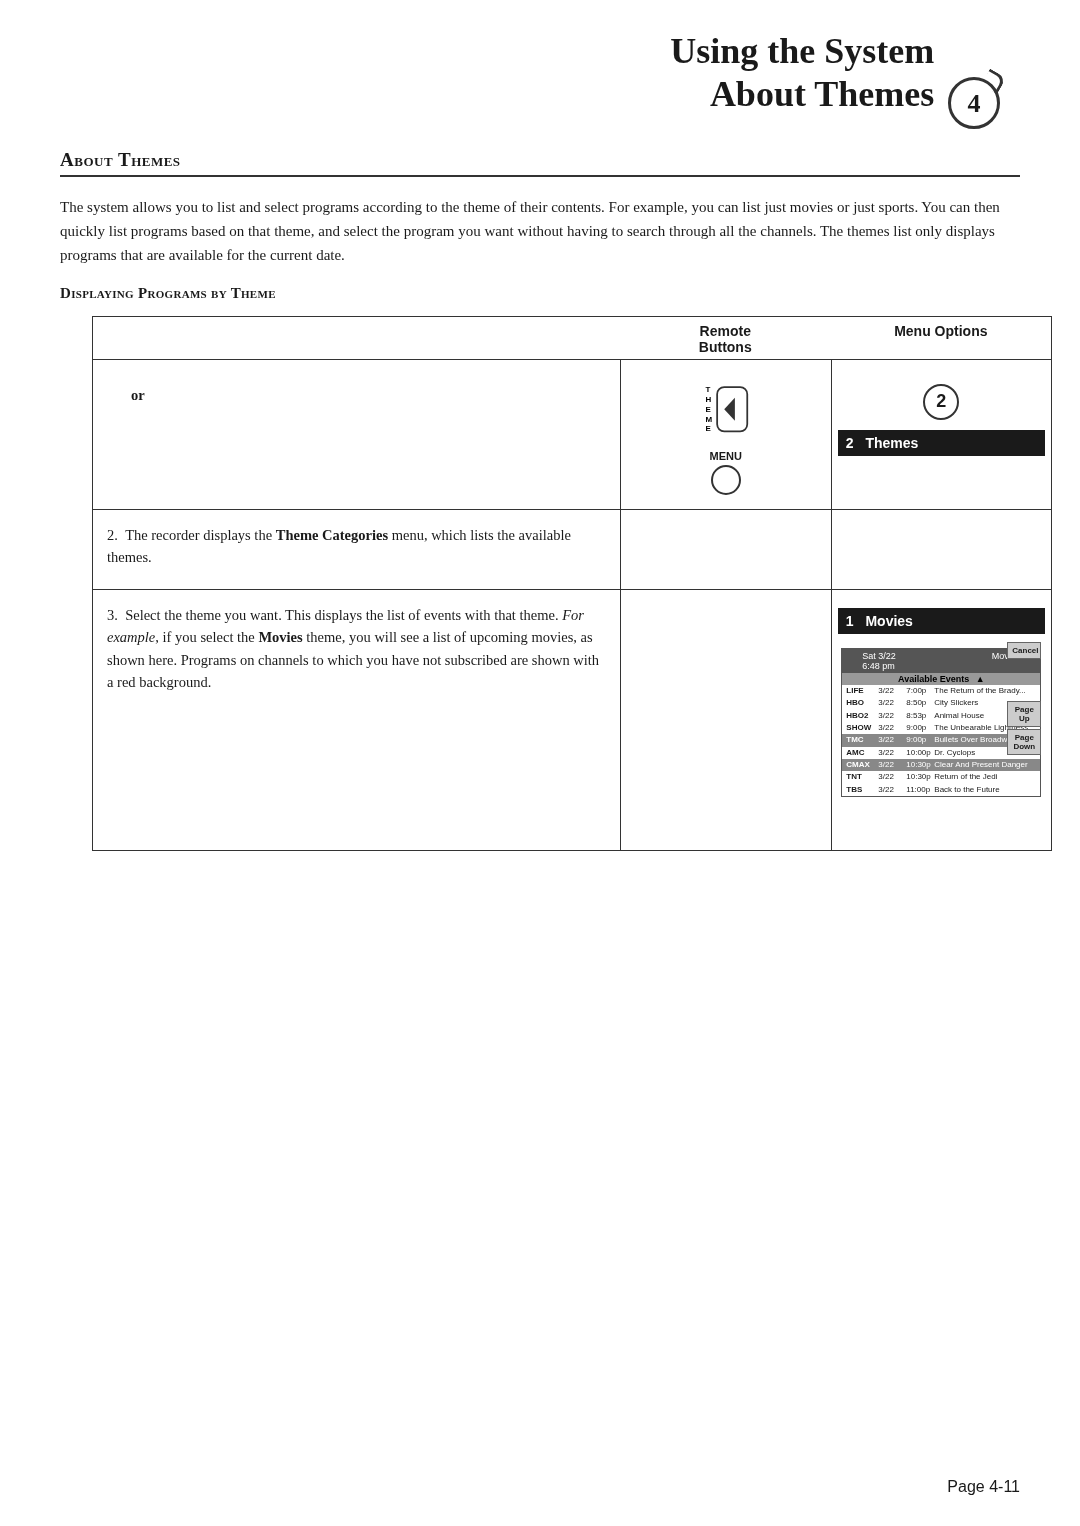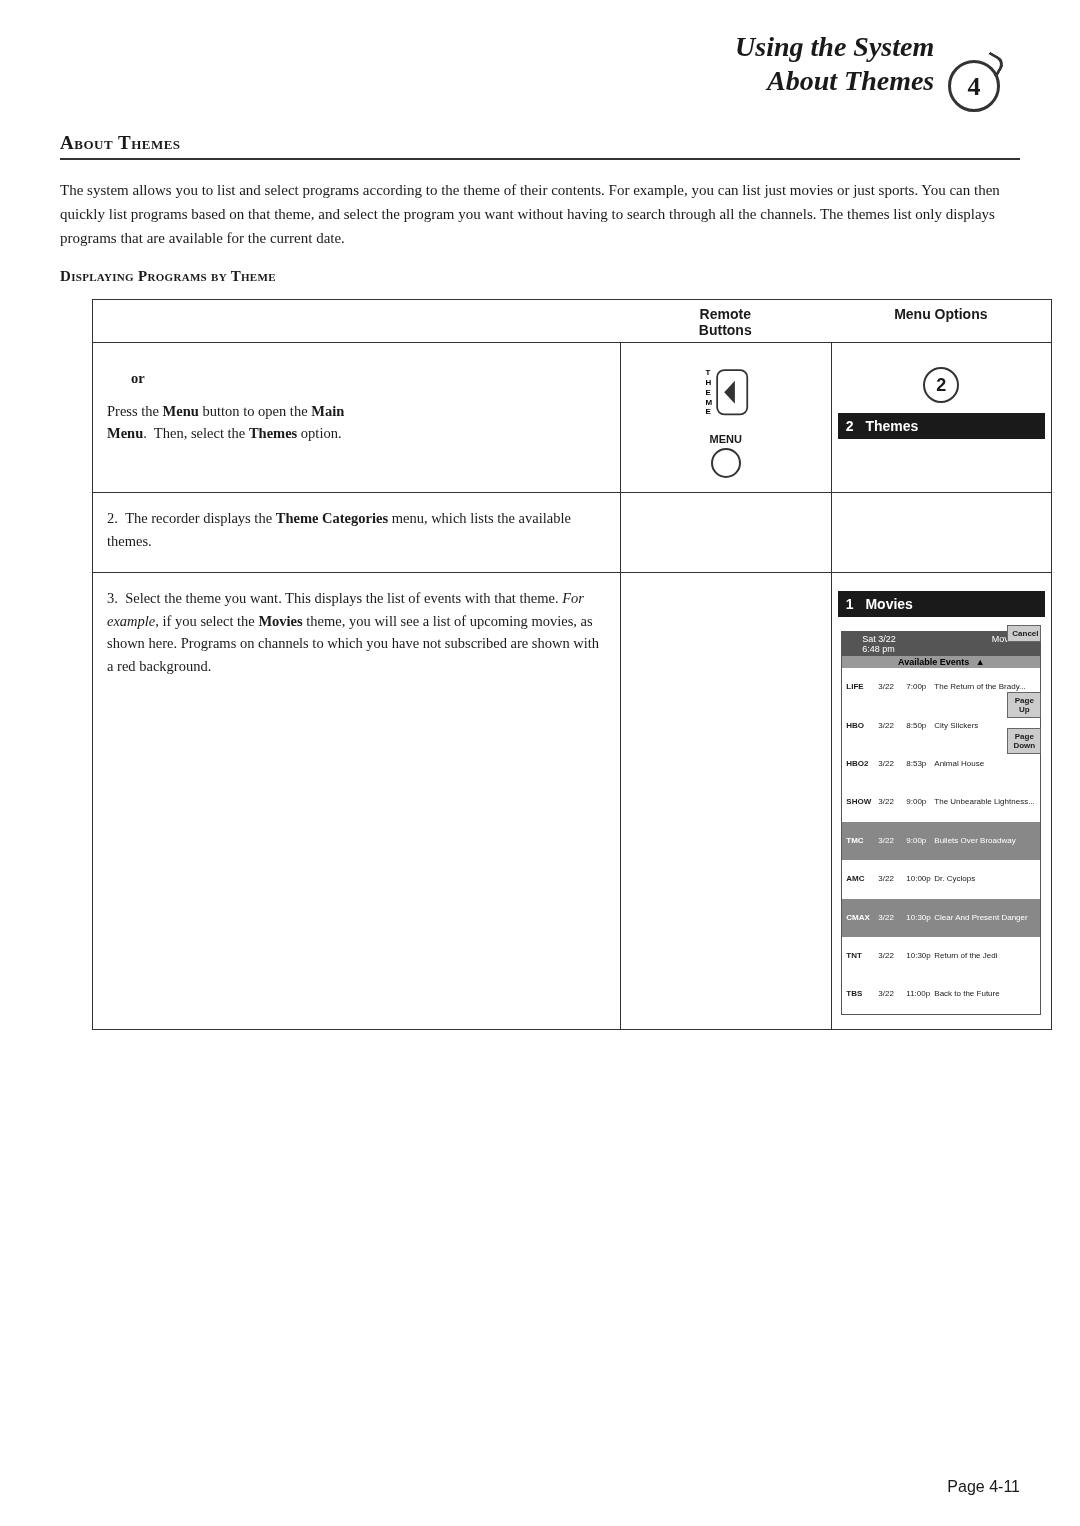--- a/index.html
+++ b/index.html
@@ -14,22 +14,21 @@
       padding: 0;
     }
 
     
     .page-header {
       position: relative;
       text-align: right;
       padding: 30px 80px 10px 0;
     }
     .page-header-title {
-      font-style: italic;
-      font-size: 28px;
+      font-size: 36px;
       font-weight: bold;
       line-height: 1.2;
       display: inline-block;
     }
     .chapter-circle {
       display: inline-block;
       width: 52px;
       height: 52px;
       border: 3px solid #333;
       border-radius: 50%;
@@ -239,40 +238,40 @@
     .movies-menu-subheader {
       background: #999;
       color: #000;
       text-align: center;
       font-weight: bold;
       font-size: 9px;
       padding: 1px 0;
     }
     .movies-list-row {
       display: flex;
-      padding: 14px 4px;
+      padding: 1px 4px;
       font-size: 8px;
       line-height: 1.3;
     }
     .movies-list-row.highlight {
       background: #888;
       color: #fff;
     }
     .movies-list-row .ch { width: 32px; flex-shrink: 0; font-weight: bold; }
     .movies-list-row .dt { width: 28px; flex-shrink: 0; }
     .movies-list-row .tm { width: 28px; flex-shrink: 0; }
     .movies-list-row .ttl { flex: 1; }
 
     .side-buttons {
       position: absolute;
       right: 0;
       top: 0;
       display: flex;
       flex-direction: column;
-      gap: 10px;
+      gap: 2px;
     }
     .side-btn {
       background: #ccc;
       border: 1px solid #666;
       font-size: 8px;
       font-family: Arial, sans-serif;
       font-weight: bold;
       padding: 3px 4px;
       text-align: center;
       width: 34px;
@@ -321,21 +320,20 @@
         <span>Remote<br>Buttons</span>
       </div>
       <div class="col-menu">
         <span>Menu Options</span>
       </div>
     </div>
 
     <div class="step-row">
       <div class="step-text">
         <p style="margin-top:10px; margin-left: 24px;"><b>or</b></p>
-        <p style="margin-top:10px;">Press the <b>Menu</b> button to open the <b>Main</b><br><b>Menu</b>.&nbsp; Then, select the <b>Themes</b> option.</p>
       </div>
       <div class="step-remote">
 
         <div class="theme-button">
           <svg viewBox="0 0 56 70" xmlns="http://www.w3.org/2000/svg">
 
             <text x="5" y="14" font-size="9" font-family="Arial" font-weight="bold">T</text>
             <text x="5" y="25" font-size="9" font-family="Arial" font-weight="bold">H</text>
             <text x="5" y="36" font-size="9" font-family="Arial" font-weight="bold">E</text>
             <text x="5" y="47" font-size="9" font-family="Arial" font-weight="bold">M</text>

